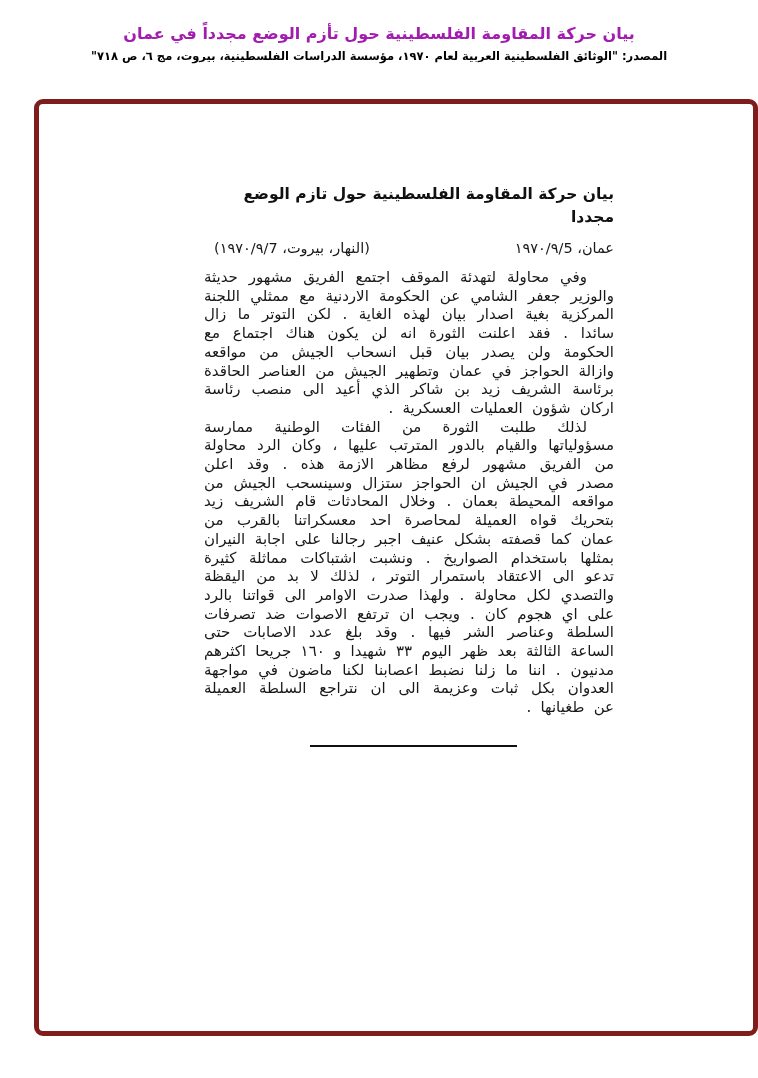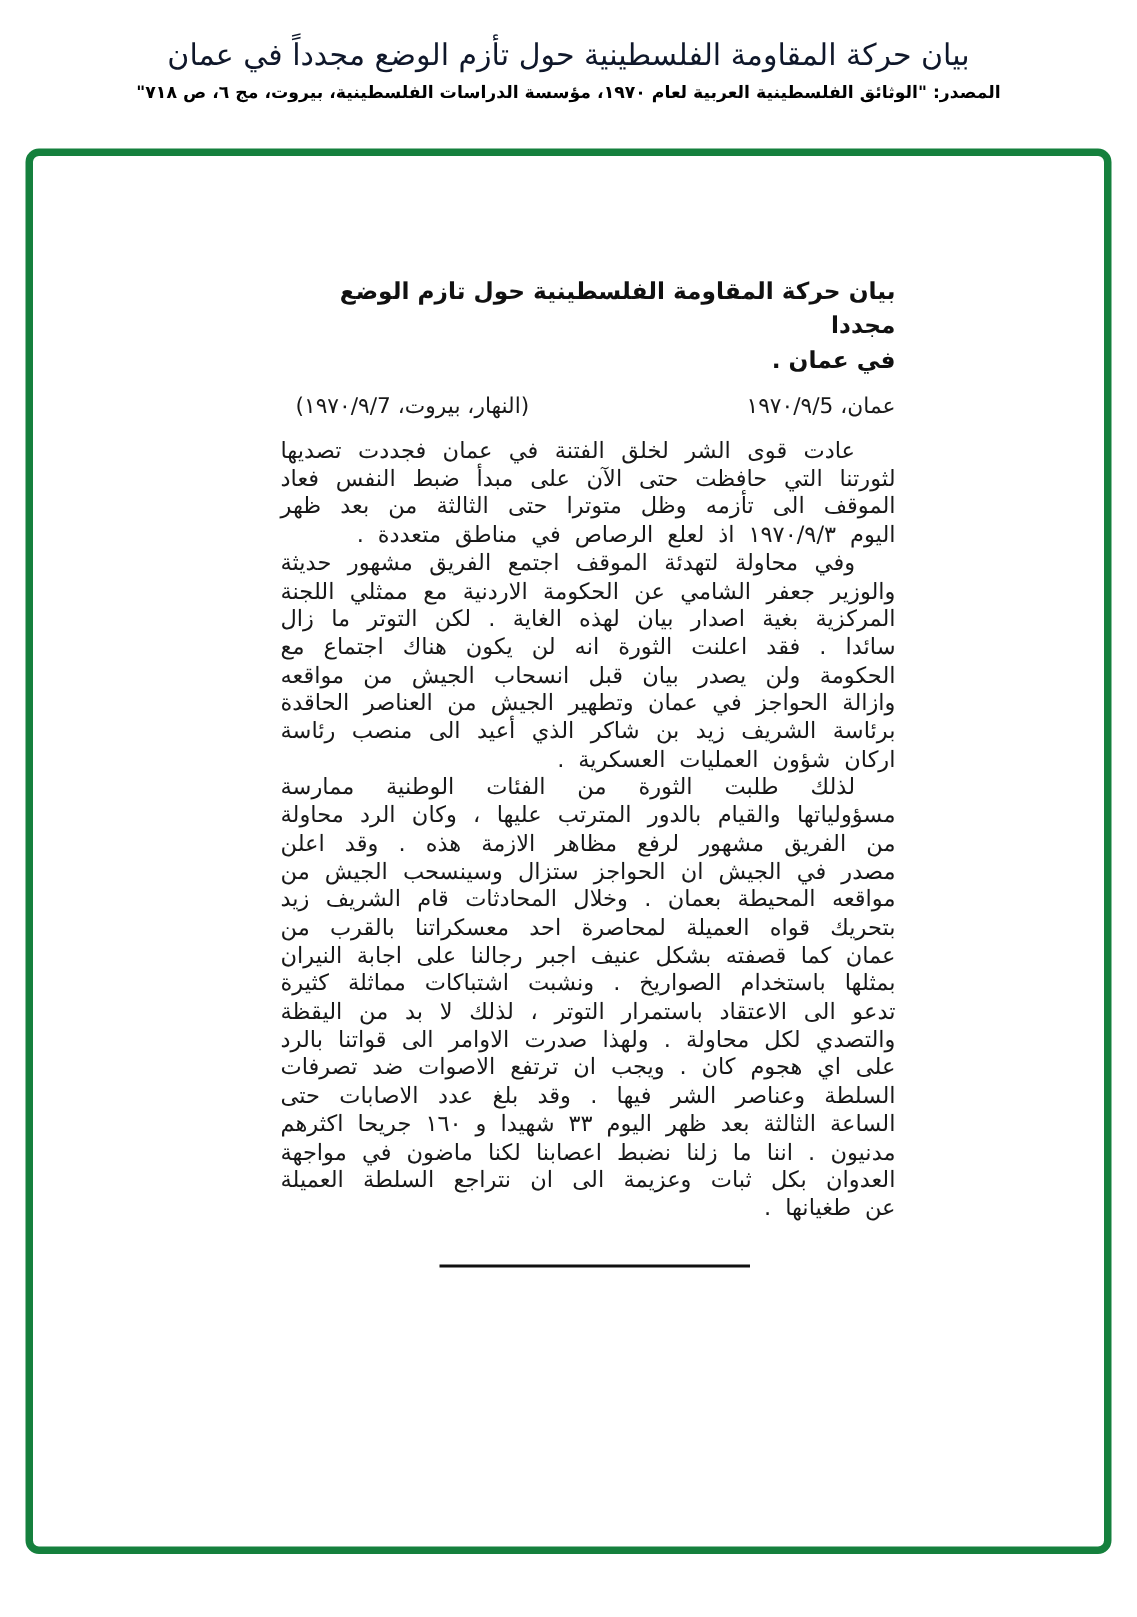--- a/index.html
+++ b/index.html
@@ -19,43 +19,43 @@
   
   .page-header {
     position: absolute;
     top: 24px;
     left: 0;
     width: 758px;
     text-align: center;
     direction: rtl;
   }
   .page-header .title {
-    font-size: 20px;
-    font-weight: normal;
-    color: #0f172a;
+    font-size: 16px;
+    font-weight: bold;
+    color: #a21caf;
     letter-spacing: 0;
     white-space: nowrap;
   }
   .page-header .source {
     margin-top: 6px;
     font-size: 11.5px;
     font-weight: bold;
     color: #000000;
     white-space: nowrap;
   }
 
   
   .scan-frame {
     position: absolute;
-    left: 17px;
+    left: 34px;
     top: 99px;
     width: 724px;
     height: 937px;
     box-sizing: border-box;
-    border: 5px solid #15803d;
+    border: 5px solid #7f1d1d;
     border-radius: 9px;
     background: #ffffff;
     direction: rtl;
   }
 
   
   .doc {
     margin-top: 79px;
     margin-right: 139px;
     width: 410px;
@@ -104,30 +104,28 @@
 <div class="page-header">
   <div class="title">بيان حركة المقاومة الفلسطينية حول تأزم الوضع مجدداً  في عمان</div>
   <div class="source">المصدر: "الوثائق الفلسطينية العربية لعام ١٩٧٠، مؤسسة الدراسات الفلسطينية، بيروت، مج ٦، ص ٧١٨"</div>
 </div>
 
 <div class="scan-frame">
   <div class="doc">
 
     <div class="doc-title">
       <div>بيان حركة المقاومة الفلسطينية حول تازم الوضع مجددا</div>
-      <div>في عمان .</div>
     </div>
 
     <div class="dateline">
       <span>عمان، ١٩٧٠/٩/5</span>
       <span>(النهار، بيروت، ١٩٧٠/٩/7)</span>
     </div>
 
     <div class="doc-body">
-      <p>عادت قوى الشر لخلق الفتنة في عمان فجددت تصديها لثورتنا التي حافظت حتى الآن على مبدأ ضبط النفس فعاد الموقف الى تأزمه وظل متوترا حتى الثالثة من بعد ظهر اليوم ١٩٧٠/٩/٣ اذ لعلع الرصاص في مناطق متعددة .</p>
       <p>وفي محاولة لتهدئة الموقف اجتمع الفريق مشهور حديثة والوزير جعفر الشامي عن الحكومة الاردنية مع ممثلي اللجنة المركزية بغية اصدار بيان لهذه الغاية . لكن التوتر ما زال سائدا . فقد اعلنت الثورة انه لن يكون هناك اجتماع مع الحكومة ولن يصدر بيان قبل انسحاب الجيش من مواقعه وازالة الحواجز في عمان وتطهير الجيش من العناصر الحاقدة برئاسة الشريف زيد بن شاكر الذي أعيد الى منصب رئاسة اركان شؤون العمليات العسكرية .</p>
       <p>لذلك طلبت الثورة من الفئات الوطنية ممارسة مسؤولياتها والقيام بالدور المترتب عليها ، وكان الرد محاولة من الفريق مشهور لرفع مظاهر الازمة هذه . وقد اعلن مصدر في الجيش ان الحواجز ستزال وسينسحب الجيش من مواقعه المحيطة بعمان . وخلال المحادثات قام الشريف زيد بتحريك قواه العميلة لمحاصرة احد معسكراتنا بالقرب من عمان كما قصفته بشكل عنيف اجبر رجالنا على اجابة النيران بمثلها باستخدام الصواريخ . ونشبت اشتباكات مماثلة كثيرة تدعو الى الاعتقاد باستمرار التوتر ، لذلك لا بد من اليقظة والتصدي لكل محاولة . ولهذا صدرت الاوامر الى قواتنا بالرد على اي هجوم كان . ويجب ان ترتفع الاصوات ضد تصرفات السلطة وعناصر الشر فيها . وقد بلغ عدد الاصابات حتى الساعة الثالثة بعد ظهر اليوم ٣٣ شهيدا و ١٦٠ جريحا اكثرهم مدنيون . اننا ما زلنا نضبط اعصابنا لكنا ماضون في مواجهة العدوان بكل ثبات وعزيمة الى ان نتراجع السلطة العميلة عن طغيانها .</p>
     </div>
 
     <div class="rule"></div>
 
   </div>
 </div>
 
 </body></html>

